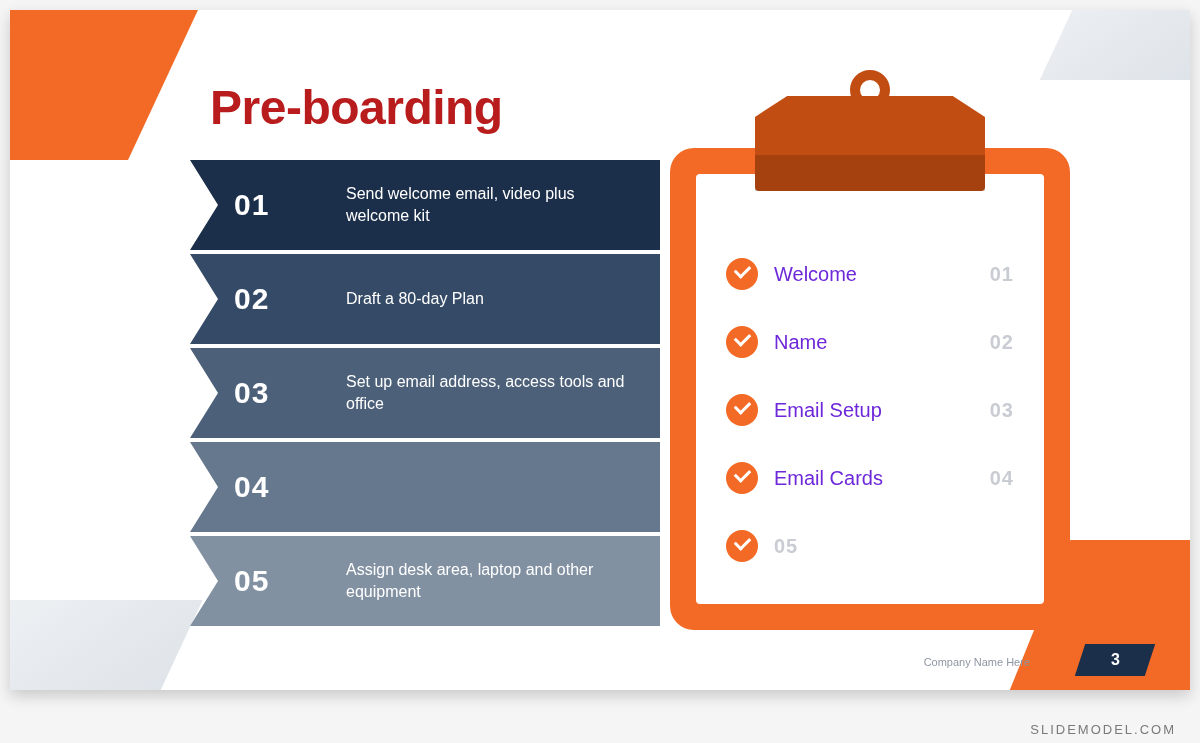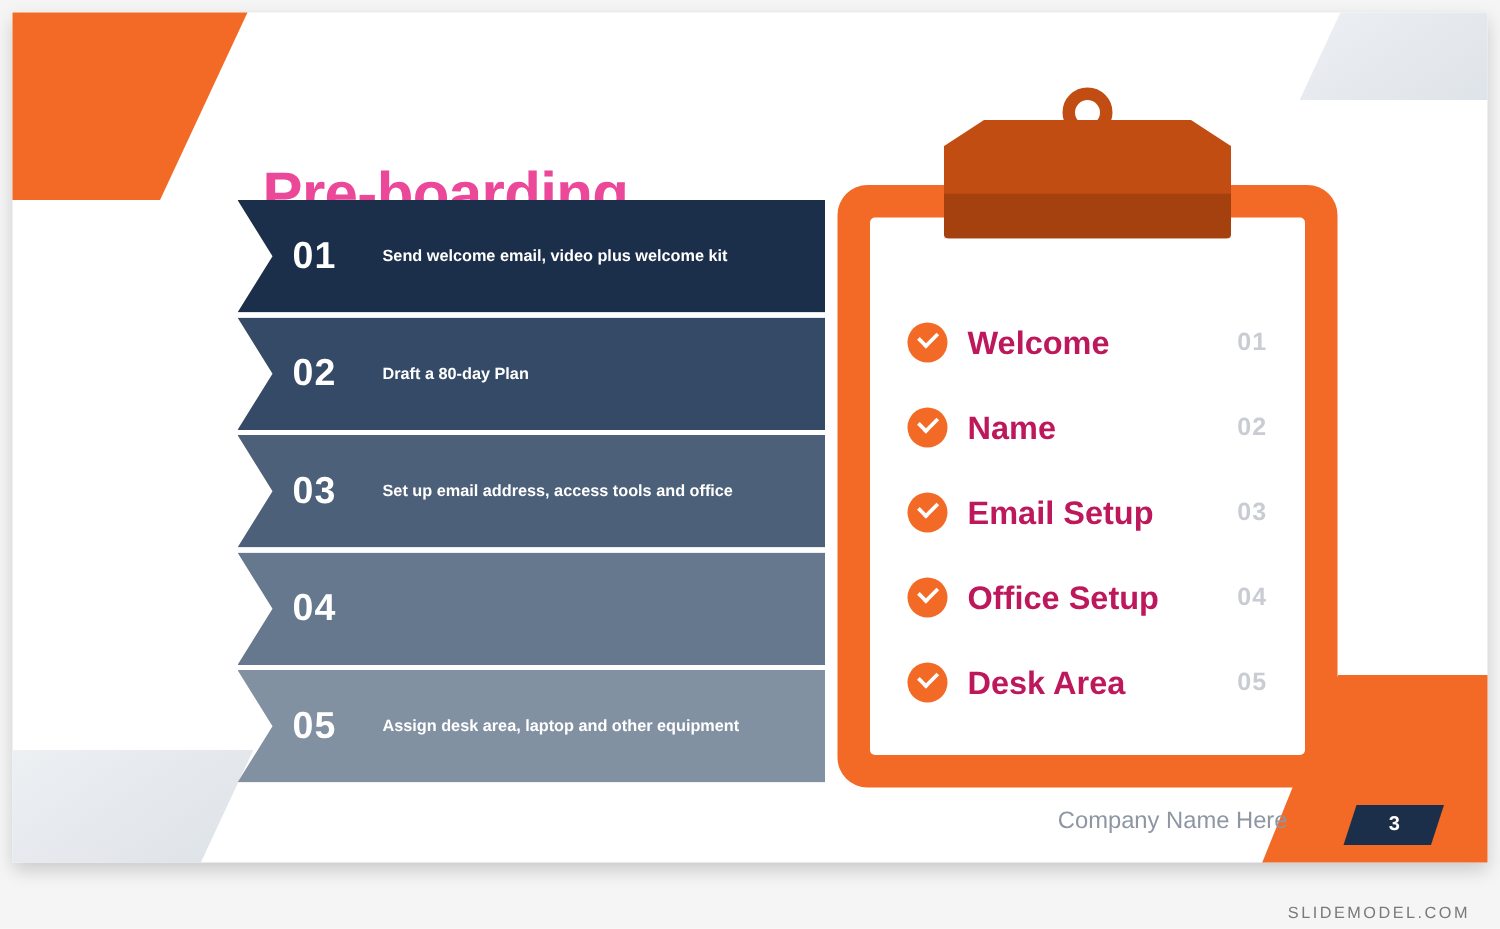--- a/index.html
+++ b/index.html
@@ -49,23 +49,22 @@
     width: 180px; height: 130px;
     background: linear-gradient(135deg, #eef1f4 0%, #dde2e8 100%);
     transform: skewX(-25deg);
   }
   .title {
     position: absolute;
     left: 200px;
     top: 70px;
     font-size: 48px;
     font-weight: 600;
-    color: #ec4899;
+    color: #b91c1c;
     letter-spacing: -0.5px;
-    margin-top: 48px;
   }
   
   .bars {
     position: absolute;
     left: 180px;
     top: 150px;
     width: 470px;
   }
   .bar {
     position: relative;
@@ -87,24 +86,25 @@
   }
   .bar > * { position: relative; z-index: 1; }
   .bar .num {
     font-size: 30px;
     font-weight: 700;
     width: 72px;
     flex-shrink: 0;
     letter-spacing: 1px;
   }
   .bar .txt {
-    font-size: 13px;
+    font-size: 16px;
     line-height: 1.35;
-    font-weight: 700;
+    font-weight: 400;
     max-width: 300px;
+    margin-left: 40px;
   }
   
   .clipboard {
     position: absolute;
     right: 120px;
     top: 60px;
     width: 400px;
     height: 560px;
   }
   .clip-ring {
@@ -171,36 +171,36 @@
     content: "";
     position: absolute;
     left: 9px; top: 7px;
     width: 12px; height: 7px;
     border-left: 3px solid #fff;
     border-bottom: 3px solid #fff;
     transform: rotate(-45deg);
   }
   .check-label {
     flex: 1;
-    font-size: 26px;
-    font-weight: 700;
-    color: #be185d;
+    font-size: 20px;
+    font-weight: 400;
+    color: #6d28d9;
   }
   .check-num {
     font-size: 20px;
     font-weight: 700;
     color: #c9ccd2;
     letter-spacing: 1px;
   }
   
   .footer-company {
     position: absolute;
     right: 160px;
     bottom: 22px;
-    font-size: 19px;
+    font-size: 11px;
     color: #8f96a3;
   }
   .page-badge {
     position: absolute;
     right: 40px;
     bottom: 14px;
     width: 70px;
     height: 32px;
     background: #1c2f4a;
     transform: skewX(-18deg);
@@ -270,26 +270,25 @@
         <div class="check-label">Name</div>
         <div class="check-num">02</div>
       </div>
       <div class="check-row">
         <div class="check-icon"></div>
         <div class="check-label">Email Setup</div>
         <div class="check-num">03</div>
       </div>
       <div class="check-row">
         <div class="check-icon"></div>
-        <div class="check-label">Office Setup</div>
+        <div class="check-label">Email Cards</div>
         <div class="check-num">04</div>
       </div>
       <div class="check-row">
         <div class="check-icon"></div>
-        <div class="check-label">Desk Area</div>
         <div class="check-num">05</div>
       </div>
     </div>
     <div class="clip-ring"></div>
     <div class="clip-head"></div>
   </div>
 
   <div class="footer-company">Company Name Here</div>
   <div class="page-badge">
     <span>3</span>

